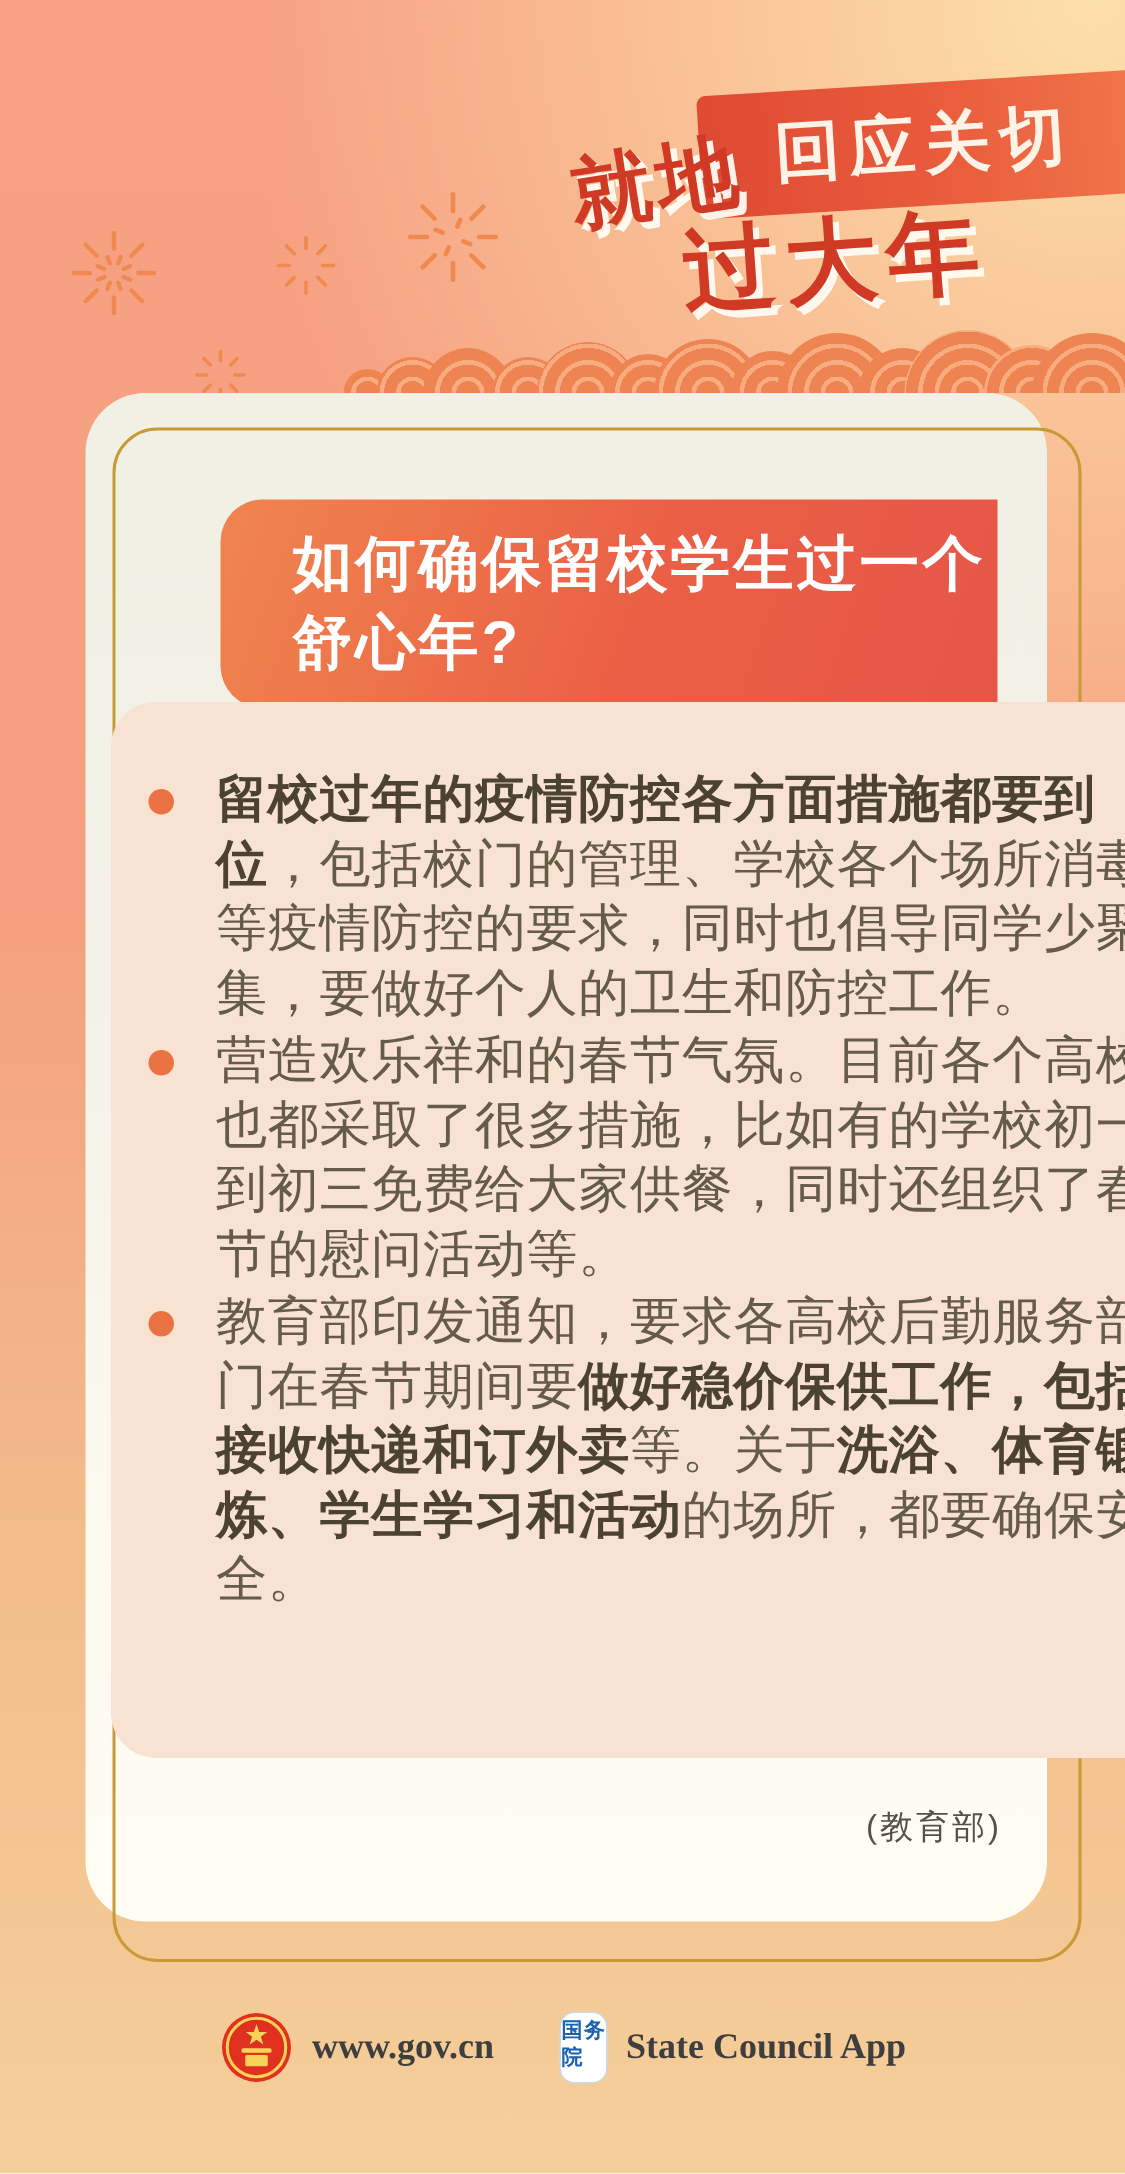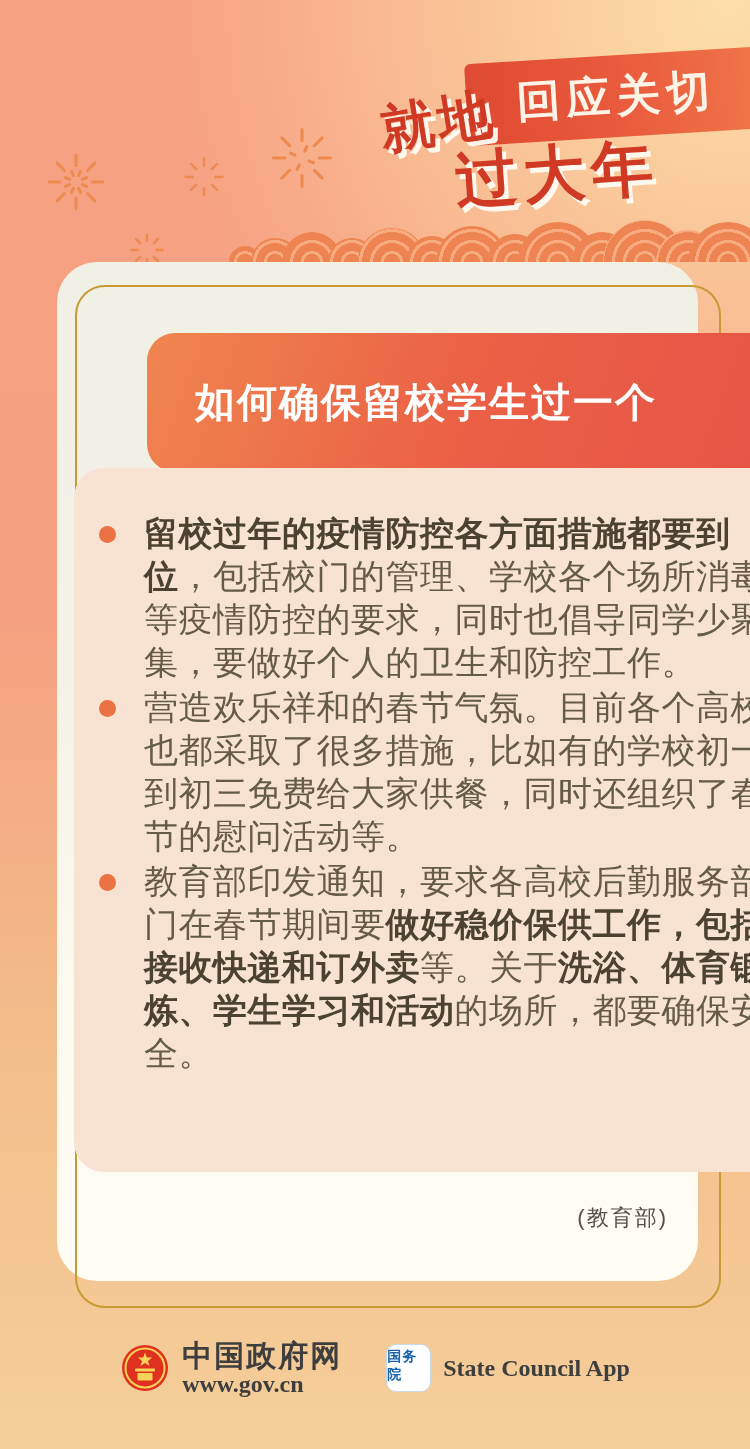--- a/index.html
+++ b/index.html
@@ -26,21 +26,21 @@
     background:linear-gradient(90deg,#df4a32 0%,#e95a3c 50%,#f0764a 100%);
     border-radius:6px 0 0 6px;transform:rotate(-3.5deg);transform-origin:100% 50%;
     display:flex;align-items:center;justify-content:center;
     color:#fdf3e7;font-size:44px;font-weight:800;letter-spacing:6px;}
   
   .slogan{position:absolute;font-weight:800;color:var(--accent_red,#d03a24);z-index:5;
     text-shadow:4px 5px 0 rgba(255,251,242,.95);}
   .slogan-1{left:380px;top:86px;font-size:54px;transform:rotate(-9deg);letter-spacing:4px;}
   .slogan-2{left:455px;top:132px;font-size:62px;transform:rotate(-4deg);letter-spacing:6px;}
   
-  .question{position:absolute;left:147px;top:333px;width:603px;height:139px;z-index:4;
+  .question{position:absolute;left:147px;top:333px;width:518px;height:139px;z-index:4;
     border-radius:28px 0 0 28px;
     background:linear-gradient(110deg,#f0854f 0%,#ea5f45 55%,#e65647 100%);
     display:flex;flex-direction:column;justify-content:center;padding-left:48px;box-sizing:border-box;
     color:#ffffff;font-size:40px;font-weight:700;line-height:53px;letter-spacing:2px;}
   
   .panel{position:absolute;left:33px;top:468px;width:742px;height:704px;border-radius:30px;
     background:var(--panel_pink,#f8e3d2);z-index:4;box-sizing:border-box;margin-left:41px;}
   .bullets{list-style:none;margin:0;padding:44px 30px 0 25px;}
   .bullets li{display:flex;align-items:flex-start;}
   .bullets li + li{margin-top:2px;}
@@ -52,21 +52,21 @@
   
   .attribution{position:absolute;right:82px;top:1203px;z-index:5;
     font-size:22px;color:#55504a;letter-spacing:2px;}
   
   .footer{position:absolute;left:0;right:0;top:1340px;z-index:2;
     display:flex;justify-content:center;align-items:center;gap:44px;}
   .brand{display:flex;align-items:center;gap:12px;}
   .brand-name{font-size:30px;font-weight:700;color:#3e3e3e;letter-spacing:2px;line-height:32px;}
   .brand-sub{font-size:24px;font-weight:700;color:#3e3e3e;
     font-family:"Liberation Serif","DejaVu Serif",serif;line-height:24px;}
-  .app-icon{width:45px;height:48px;border-radius:10px;background:#fff;border:1px solid #c9daea;
+  .app-icon{width:32px;height:48px;border-radius:10px;background:#fff;border:1px solid #c9daea;
     box-sizing:border-box;overflow:hidden;display:flex;flex-direction:column;align-items:center;gap:10px;}
   .app-icon-title{font-size:14px;font-weight:700;color:#1a62ae;line-height:18px;margin-top:2px;letter-spacing:1px;}
   .app-icon-bars{width:34px;height:4px;margin:1px 0 2px 0;
     background:linear-gradient(90deg,#7ba7cf 0 100%);opacity:.55;}
   .app-icon-img{width:100%;flex:1;background:linear-gradient(180deg,#bcd6ec,#9cc0e0);position:relative;}
   .app-icon-img:after{content:"";position:absolute;left:50%;top:2px;transform:translateX(-50%);
     width:22px;height:10px;background:#6f9cc6;border-radius:2px 2px 0 0;}
 </style>
 </head>
 <body>
@@ -155,20 +155,21 @@
 
   <div class="badge">
     <span>回应关切</span>
   </div>
 
   <div class="slogan slogan-1">就地</div>
   <div class="slogan slogan-2">过大年</div>
 
   <div class="question">
     <div>如何确保留校学生过一个</div>
+    <div>舒心年?</div>
   </div>
 
   <div class="panel">
     <ul class="bullets">
         <li>
           <span class="dot"></span>
           <p class="bullet-text"><span class="b">留校过年的疫情防控各方面措施都要到位</span><span>，包括校门的管理、学校各个场所消毒等疫情防控的要求，同时也倡导同学少聚集，要做好个人的卫生和防控工作。</span></p>
         </li>
         <li>
           <span class="dot"></span>
@@ -186,21 +187,20 @@
   <div class="footer">
     <div class="brand">
       <svg width="50" height="50" viewBox="0 0 50 50">
         <circle cx="25" cy="25" r="23" fill="#e03020"></circle>
         <circle cx="25" cy="25" r="19.5" fill="none" stroke="#f7d458" stroke-width="2"></circle>
         <polygon fill="#f7d458" points="25,9.5 26.8,14.6 32.2,14.6 27.9,17.9 29.6,23 25,19.9 20.4,23 22.1,17.9 17.8,14.6 23.2,14.6"></polygon>
         <rect x="15" y="25.5" width="20" height="3" rx="1" fill="#f7d458"></rect>
         <rect x="17.5" y="30" width="15" height="7.5" rx="1" fill="#f7d458"></rect>
       </svg>
       <div class="brand-col">
-        <div class="brand-name">中国政府网</div>
         <div class="brand-sub">www.gov.cn</div>
       </div>
     </div>
     <div class="brand">
       <div class="app-icon">
         <div class="app-icon-title">国务院</div>
         <div class="app-icon-bars"></div>
         <div class="app-icon-img"></div>
       </div>
       <div class="brand-col">

